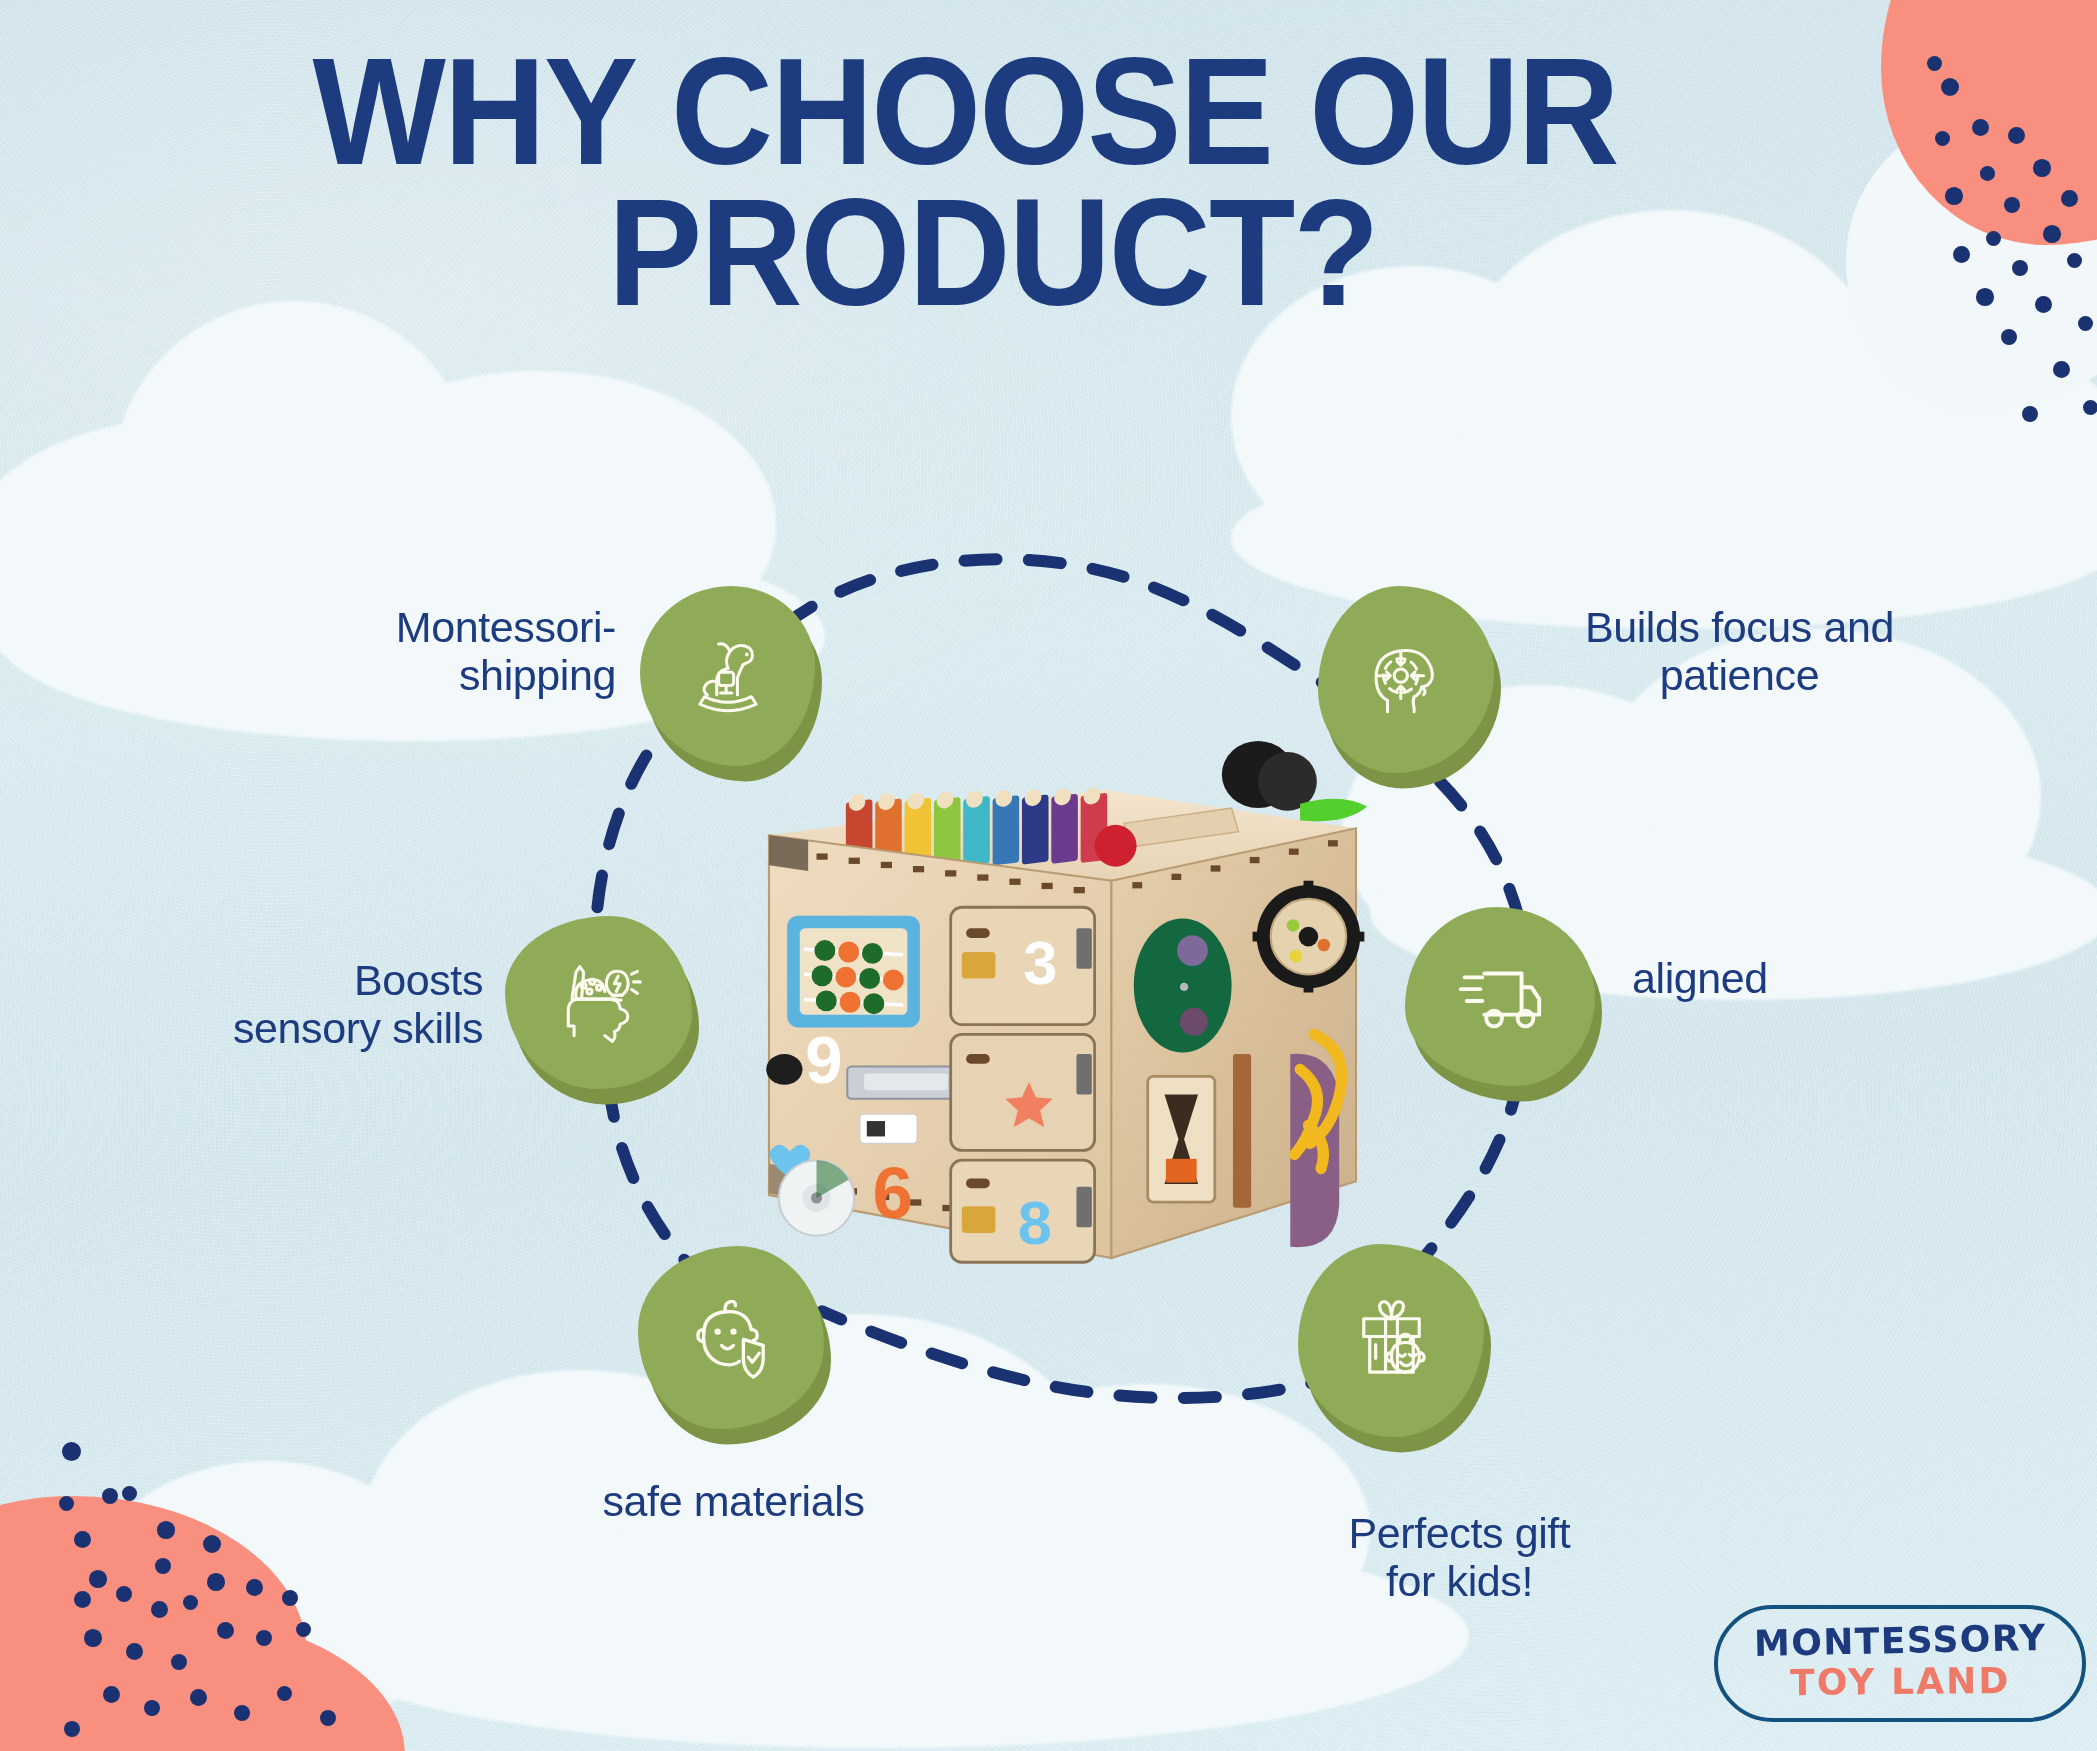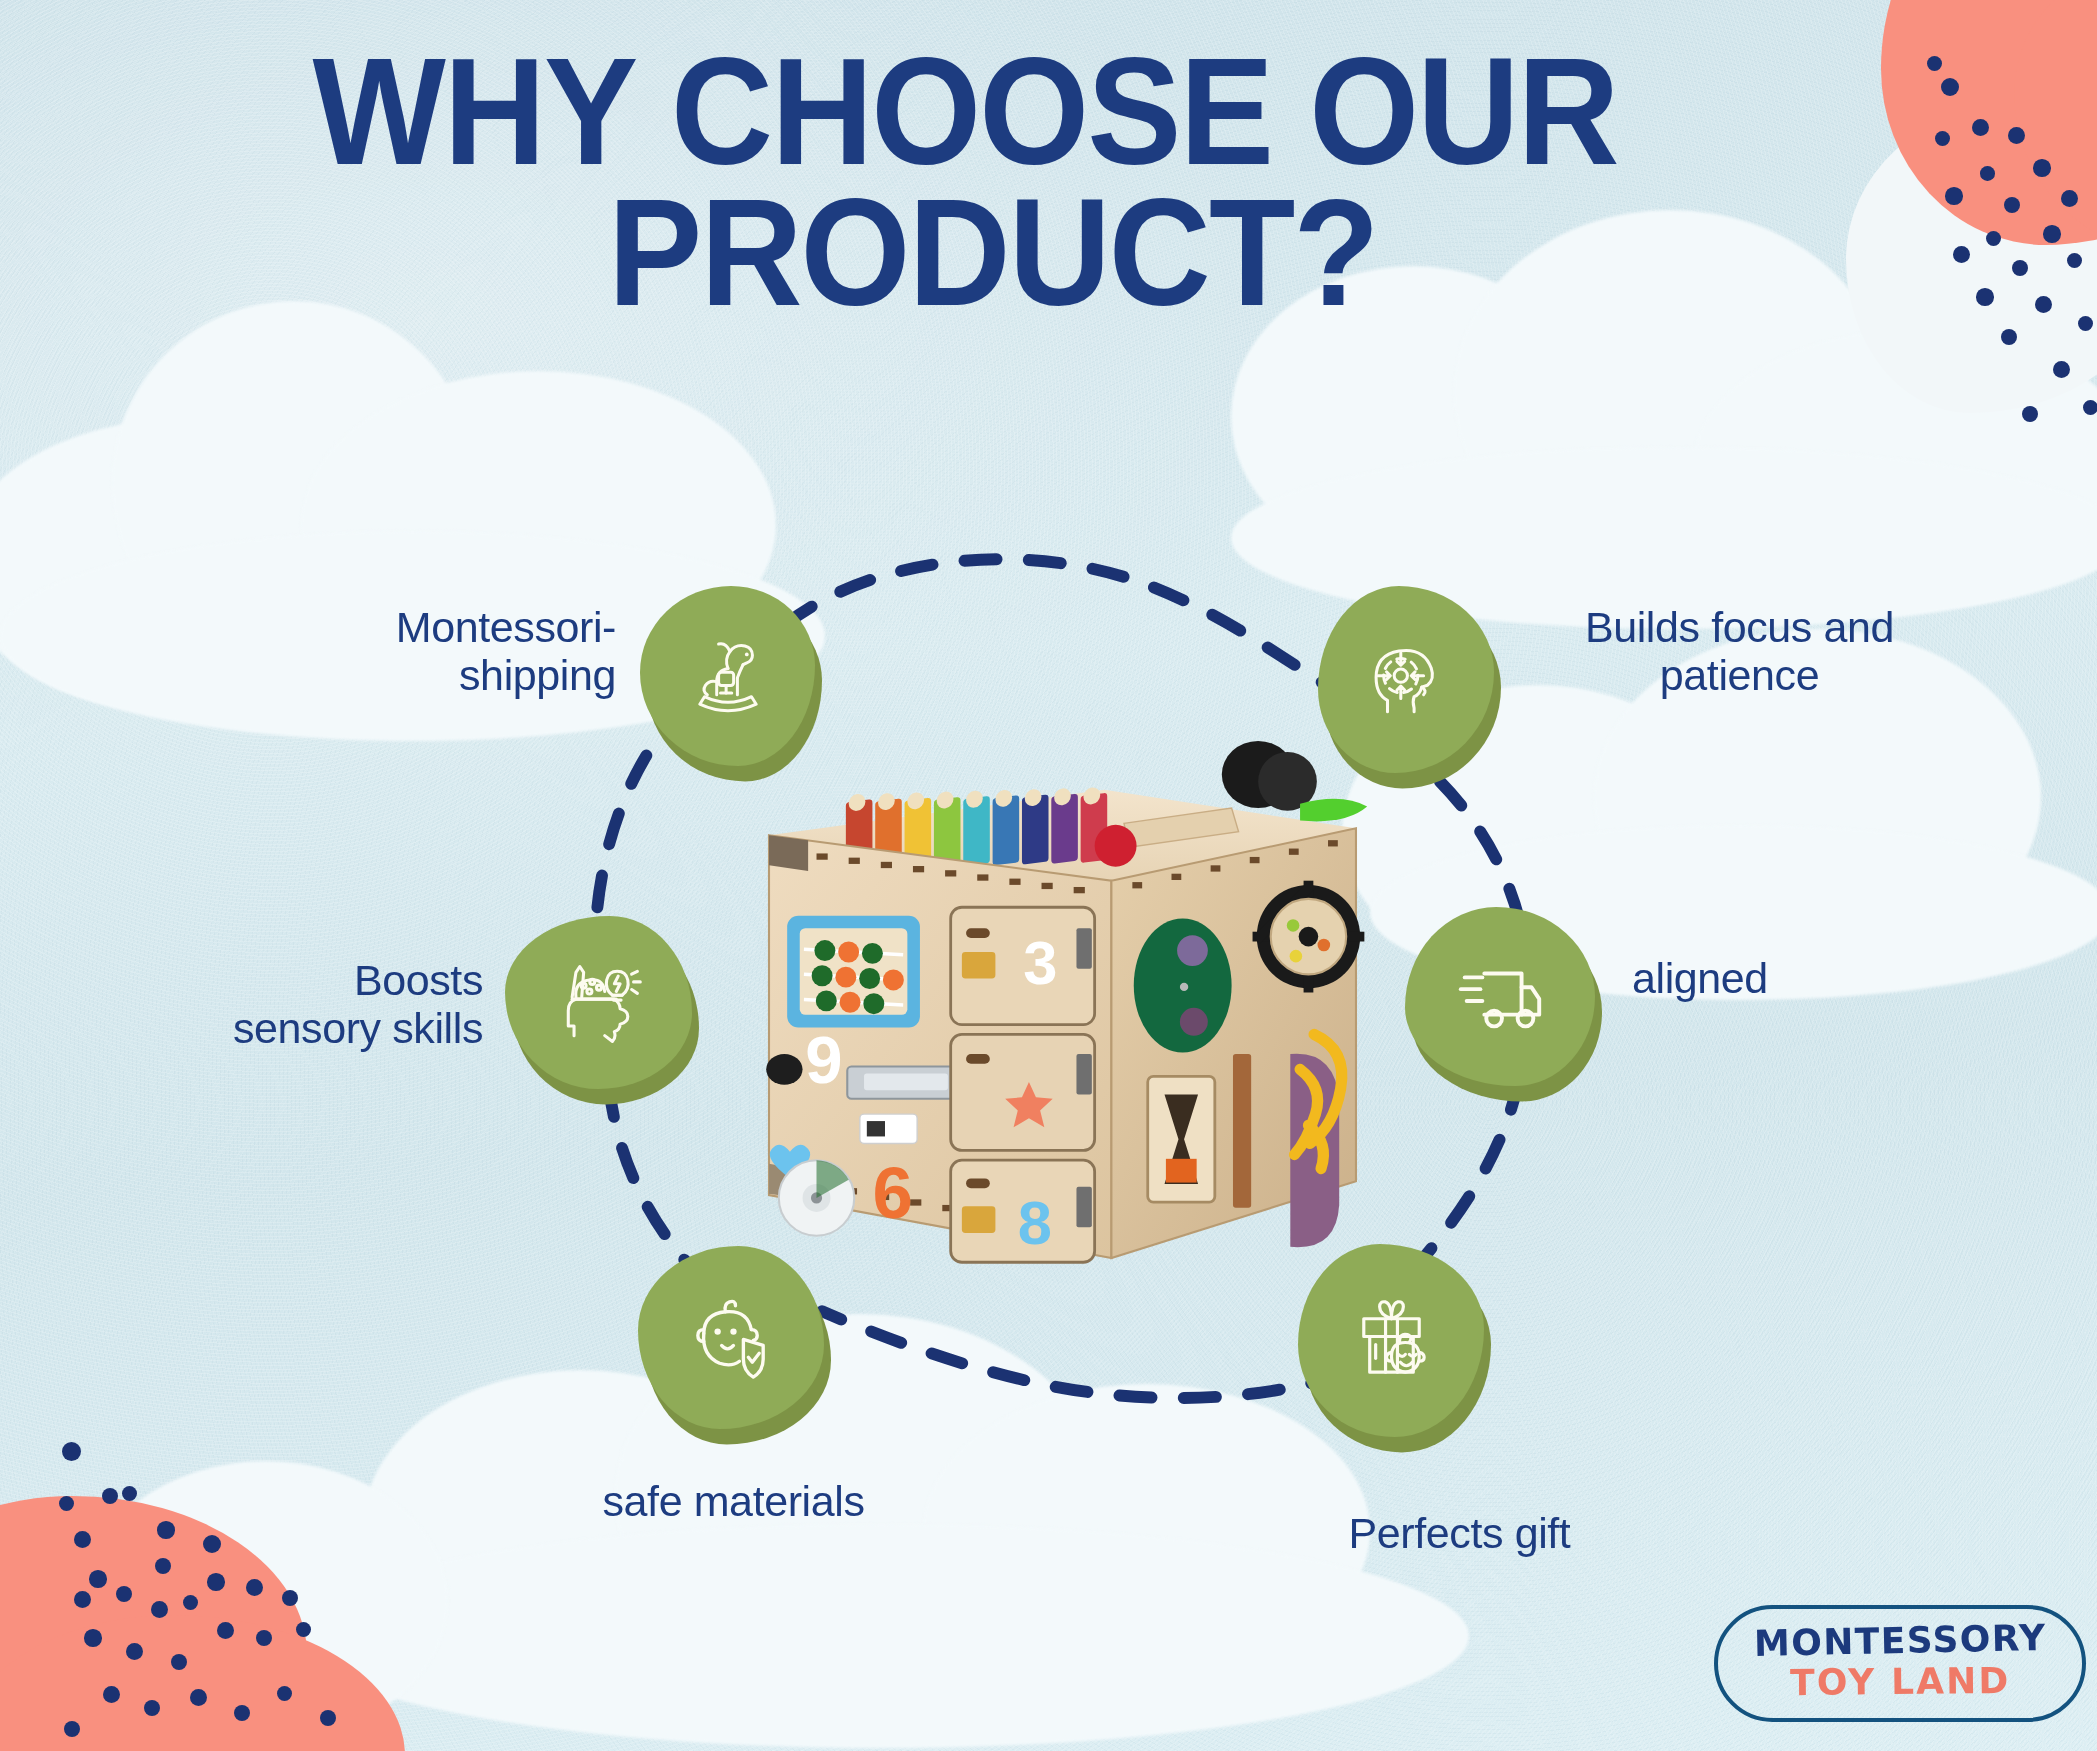--- a/index.html
+++ b/index.html
@@ -534,20 +534,21 @@
         <path d="M58 52 q0 -10 8 -8 q6 2 2 8"></path>
         <path d="M57 64 q4 4 7 0"></path>
         <path d="M68 64 q4 4 7 0"></path>
         <path d="M59 72 q6 7 12 0"></path>
       </svg>
     </div>
   </div>
 </div>
 <div class="lbl c" style="left:1250px; top:1477px; width:419px;margin-top:32px;">
   <div>Perfects gift</div>
+  <div>for kids!</div>
 </div>
 
 <h1 id="headline">
   <span class="ln ln1">WHY CHOOSE OUR</span>
   <span class="ln ln2">PRODUCT?</span>
 </h1>
 
 <div id="logo" style="left:1714px; top:1605px;">
   <div id="logoTop" class="hand">MONTESSORY</div>
   <div id="logoBot" class="hand">TOY LAND</div>

